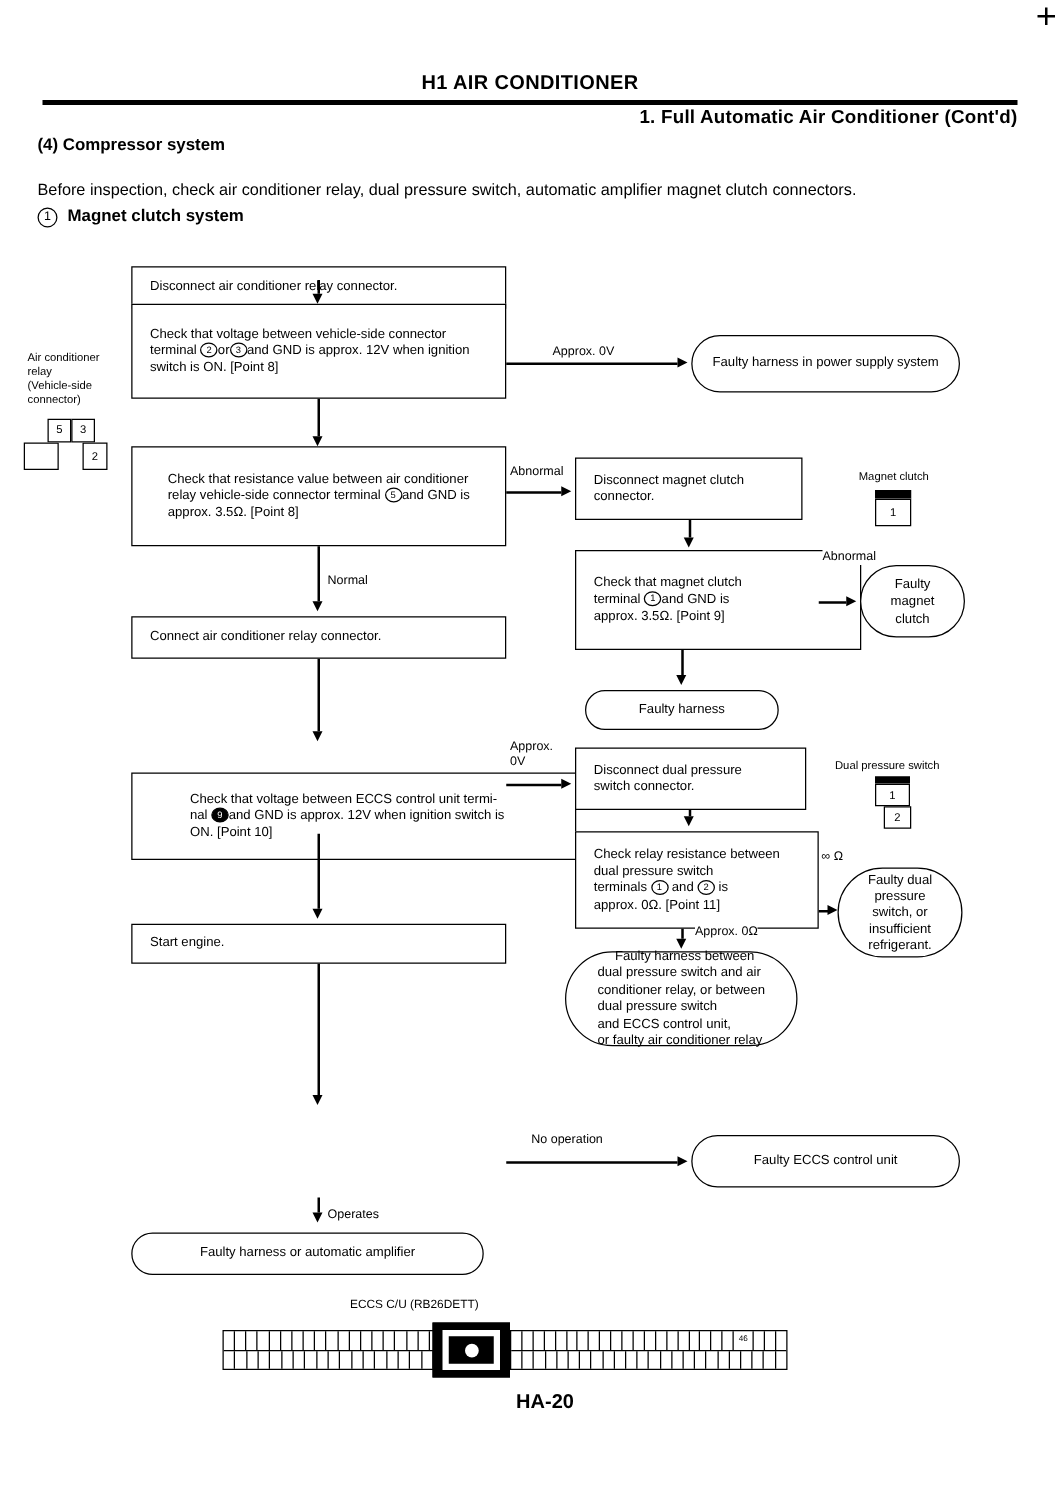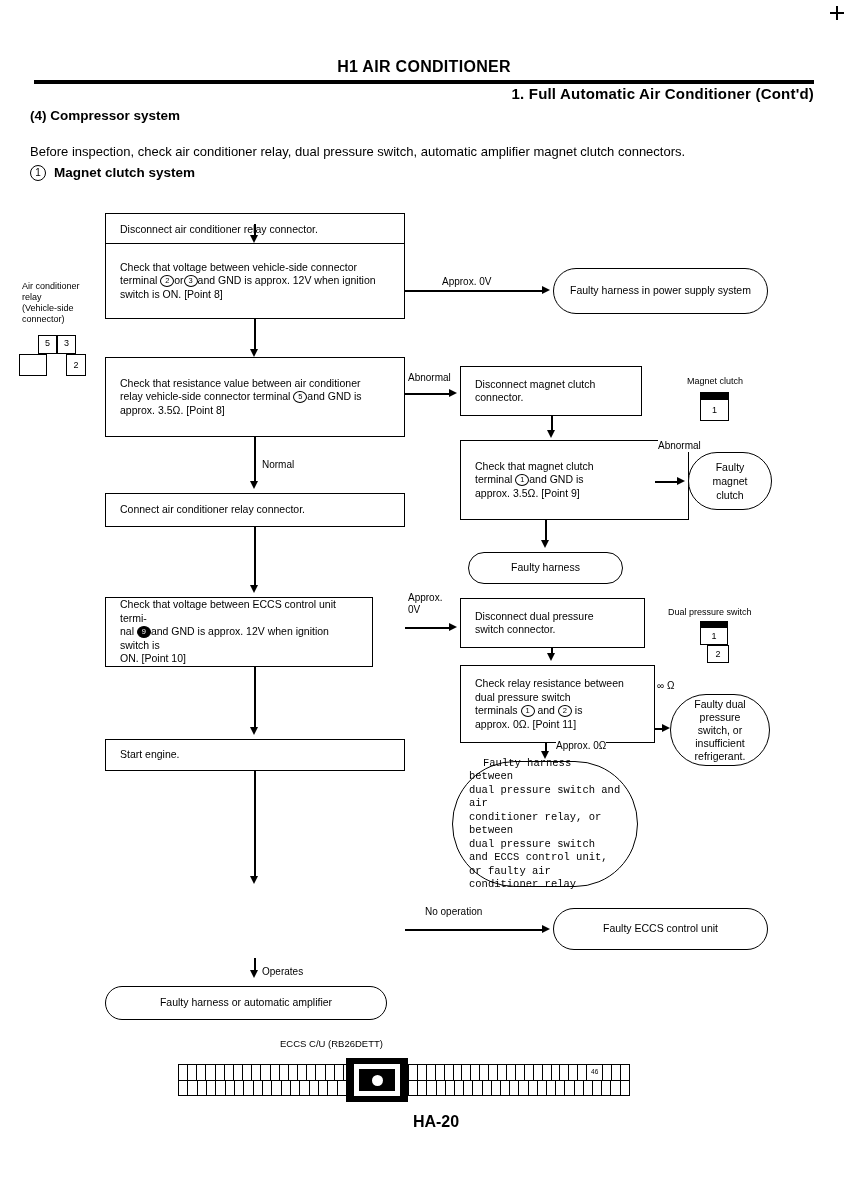--- a/index.html
+++ b/index.html
@@ -252,33 +252,33 @@
   </div>
 
   <div class="node" style="left:105px; top:243px; width:300px; height:76px;">
     <span class="txt">
       <span>Check that voltage between vehicle-side connector</span><br>
       <span>terminal </span><span class="cd">2</span><span>or</span><span class="cd">3</span><span>and GND is approx. 12V when ignition</span><br>
       <span>switch is ON. [Point 8]</span>
     </span>
   </div>
 
-  <div class="node" style="left:105px; top:357px; width:300px; height:80px;">
+  <div class="node" style="left:105px; top:357px; width:300px; height:80px;justify-content:center;">
     <span class="txt">
       <span>Check that resistance value between air conditioner</span><br>
       <span>relay vehicle-side connector terminal </span><span class="cd">5</span><span>and GND is</span><br>
       <span>approx. 3.5Ω. [Point 8]</span>
     </span>
   </div>
 
   <div class="node" style="left:105px; top:493px; width:300px; height:34px;">
     <span class="txt">Connect air conditioner relay connector.</span>
   </div>
 
-  <div class="node" style="left:105px; top:597px; width:268px; height:70px;">
+  <div class="node" style="left:105px; top:618px; width:356px; height:70px;padding-left:32px;">
     <span class="txt">
       <span>Check that voltage between ECCS control unit termi-</span><br>
       <span>nal </span><span class="cd filled">9</span><span>and GND is approx. 12V when ignition switch is</span><br>
       <span>ON. [Point 10]</span>
     </span>
   </div>
 
   <div class="node" style="left:105px; top:739px; width:300px; height:32px;">
     <span class="txt">Start engine.</span>
   </div>
@@ -328,21 +328,21 @@
       <span>dual pressure switch</span><br>
       <span>terminals </span><span class="cd">1</span> <span>and</span> <span class="cd">2</span> <span>is</span><br>
       <span>approx. 0Ω. [Point 11]</span>
     </span>
   </div>
 
   <div class="node term center" style="left:670px; top:694px; width:100px; height:72px;">
     <span class="txt" style="line-height:13px;">Faulty dual pressure switch, or insufficient refrigerant.</span>
   </div>
 
-  <div class="node term" style="left:452px; top:761px; width:186px; height:126px;font-family:Liberation Mono, monospace;">
+  <div class="node term" style="left:452px; top:761px; width:186px; height:76px;">
     <span class="txt" style="text-align:left; line-height:13.5px;">
       <span style="padding-left:14px;">Faulty harness between</span><br>
       <span>dual pressure switch and air</span><br>
       <span>conditioner relay, or between</span><br>
       <span>dual pressure switch</span><br>
       <span>and ECCS control unit,</span><br>
       <span>or faulty air conditioner relay</span>
     </span>
   </div>
 

